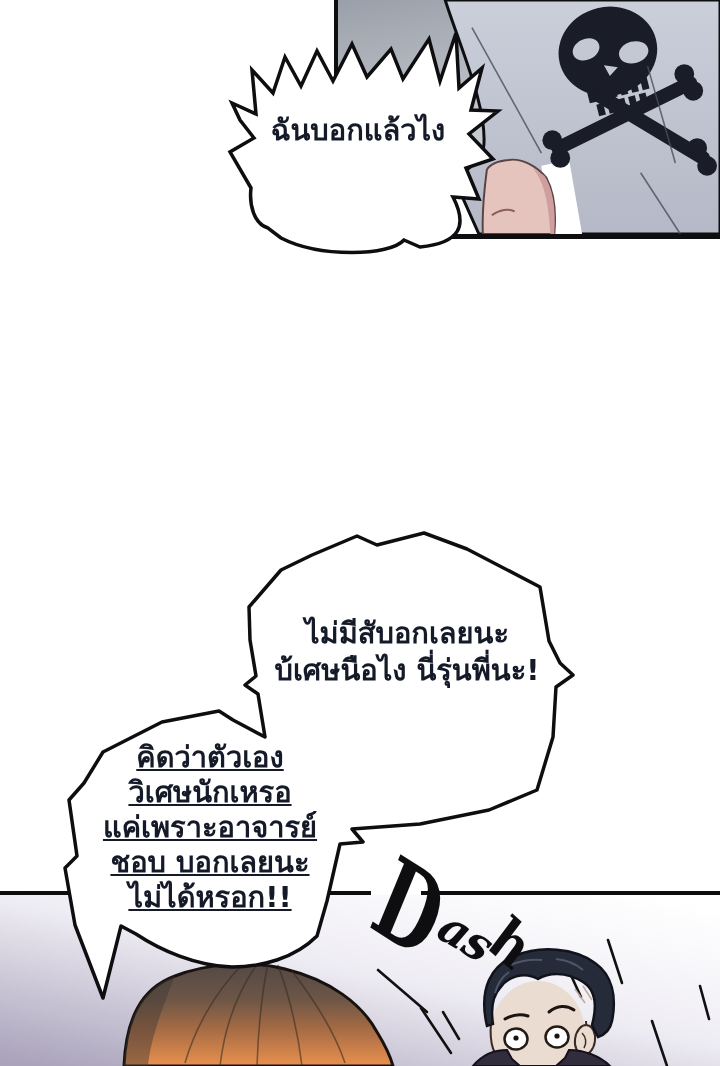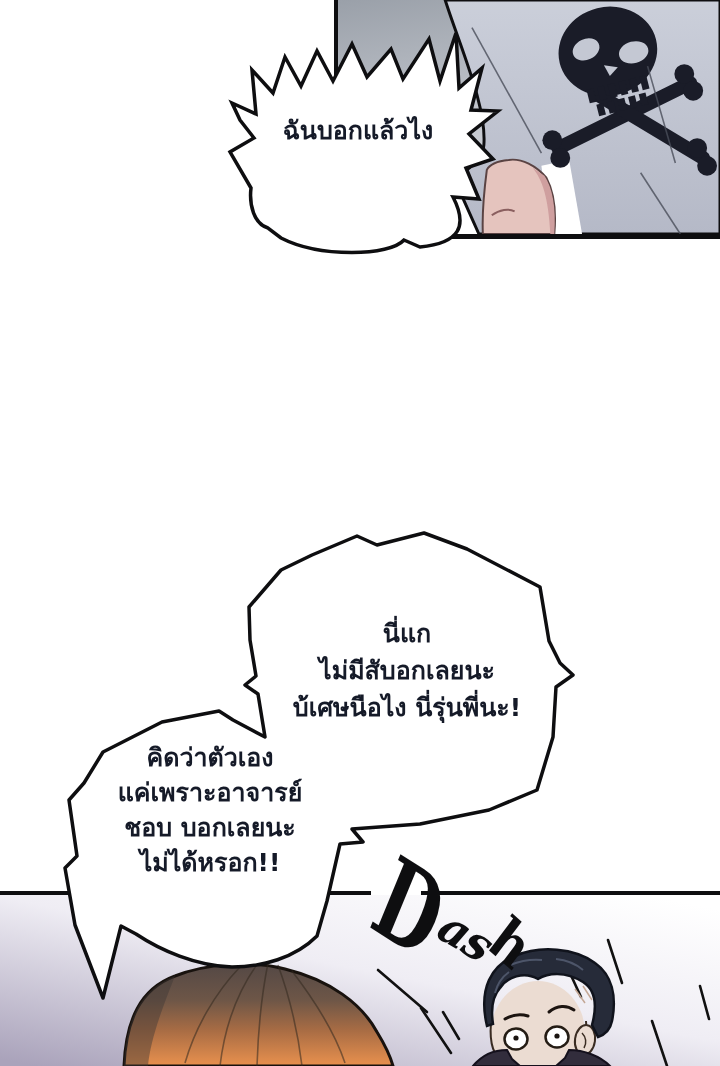--- a/index.html
+++ b/index.html
@@ -24,25 +24,25 @@
   #border-seg-2{left:421px; width:299px;}
   #panel-bottom{
     position:absolute; left:0; top:895px; width:720px; height:171px;
   }
   #panel-bottom svg{display:block;width:100%;height:100%;}
   
   #bubble-layer{position:absolute;left:0;top:0;width:720px;height:1066px;}
   
   .bubble-text{
     position:absolute; text-align:center; color:var(--text);
-    font-weight:bold; font-size:25px; white-space:nowrap;
+    font-weight:bold; font-size:29px; white-space:nowrap;
   }
   #bubble1-text{left:238px; top:112px; width:240px; line-height:37px;}
   #bubble2-text{left:257px; top:615px; width:300px; line-height:37px;}
-  #bubble3-text{left:85px;  top:740px; width:250px; line-height:35px;}
+  #bubble3-text{left:85px;  top:740px; width:250px; line-height:35px;text-decoration:underline;}
   
   #sfx-dash{
     position:absolute; left:370px; top:852px; color:var(--ink);
     display:flex; align-items:flex-start; transform:rotate(4deg);
     font-family:"DejaVu Serif","Liberation Serif",serif;
     font-style:italic; font-weight:bold; letter-spacing:-3px;
   }
   .sfx-ch{display:inline-block; line-height:1;}
   .sfx-ch-0{font-size:116px; transform:scaleX(.6) rotate(18deg); margin:0 -16px 0 -10px;}
   .sfx-ch-1{font-size:46px;  transform:translateY(54px) rotate(26deg);}
@@ -207,26 +207,26 @@
              C 295,958 262,967 232,967 C 196,966 160,950 136,934
              L 121,926 L 103,998 L 75,925
              L 65,868 L 77,856 L 69,800 L 84,783
              L 103,752 L 162,722 L 219,711 L 233,720 Z" fill="#ffffff" stroke="var(--ink)" stroke-width="3.5" stroke-linejoin="round"></path>
   </svg>
 
   <div class="bubble-text" id="bubble1-text">
     <div>ฉันบอกแล้วไง</div>
   </div>
   <div class="bubble-text" id="bubble2-text">
-    <div>นี่แก</div>
     <div>ไม่มีสับอกเลยนะ</div>
     <div>บ้เศษนือไง นี่รุ่นพี่นะ!</div>
   </div>
   <div class="bubble-text" id="bubble3-text">
     <div>คิดว่าตัวเอง</div>
+    <div>วิเศษนักเหรอ</div>
     <div>แค่เพราะอาจารย์</div>
     <div>ชอบ บอกเลยนะ</div>
     <div>ไม่ได้หรอก!!</div>
   </div>
 
   <div id="sfx-dash">
       <span class="sfx-ch sfx-ch-0">D</span>
       <span class="sfx-ch sfx-ch-1">a</span>
       <span class="sfx-ch sfx-ch-2">s</span>
       <span class="sfx-ch sfx-ch-3">h</span>

